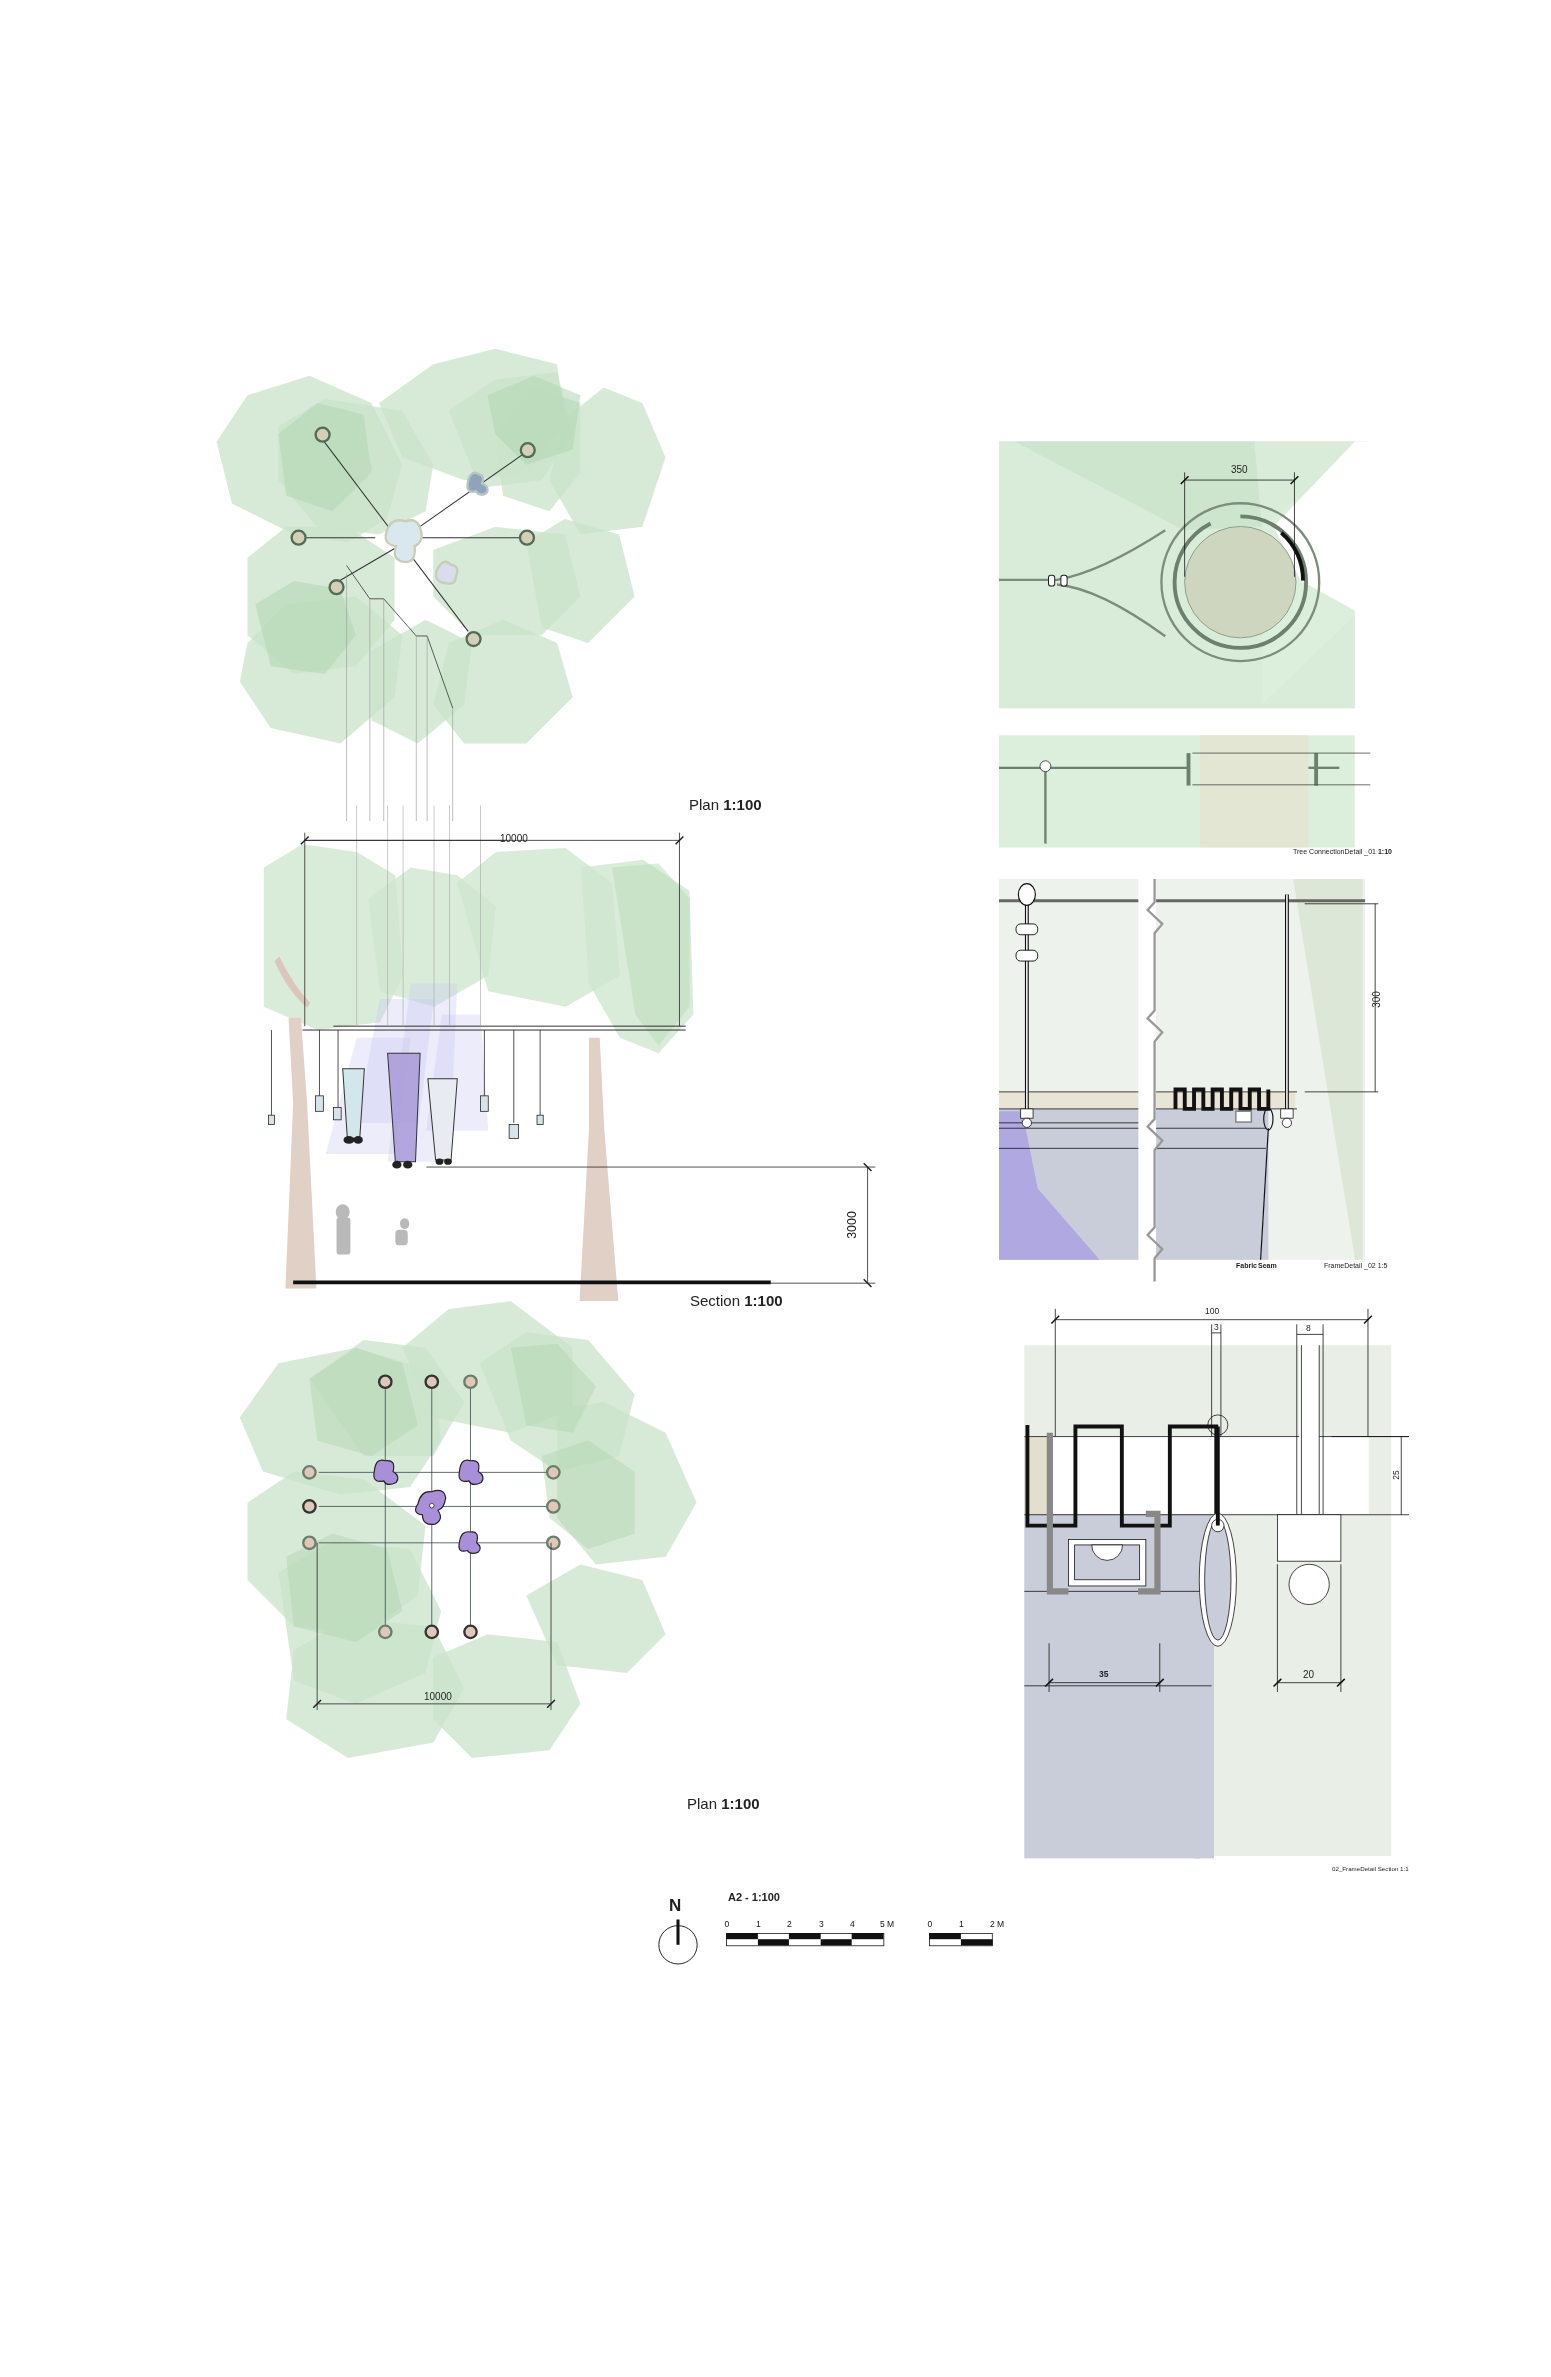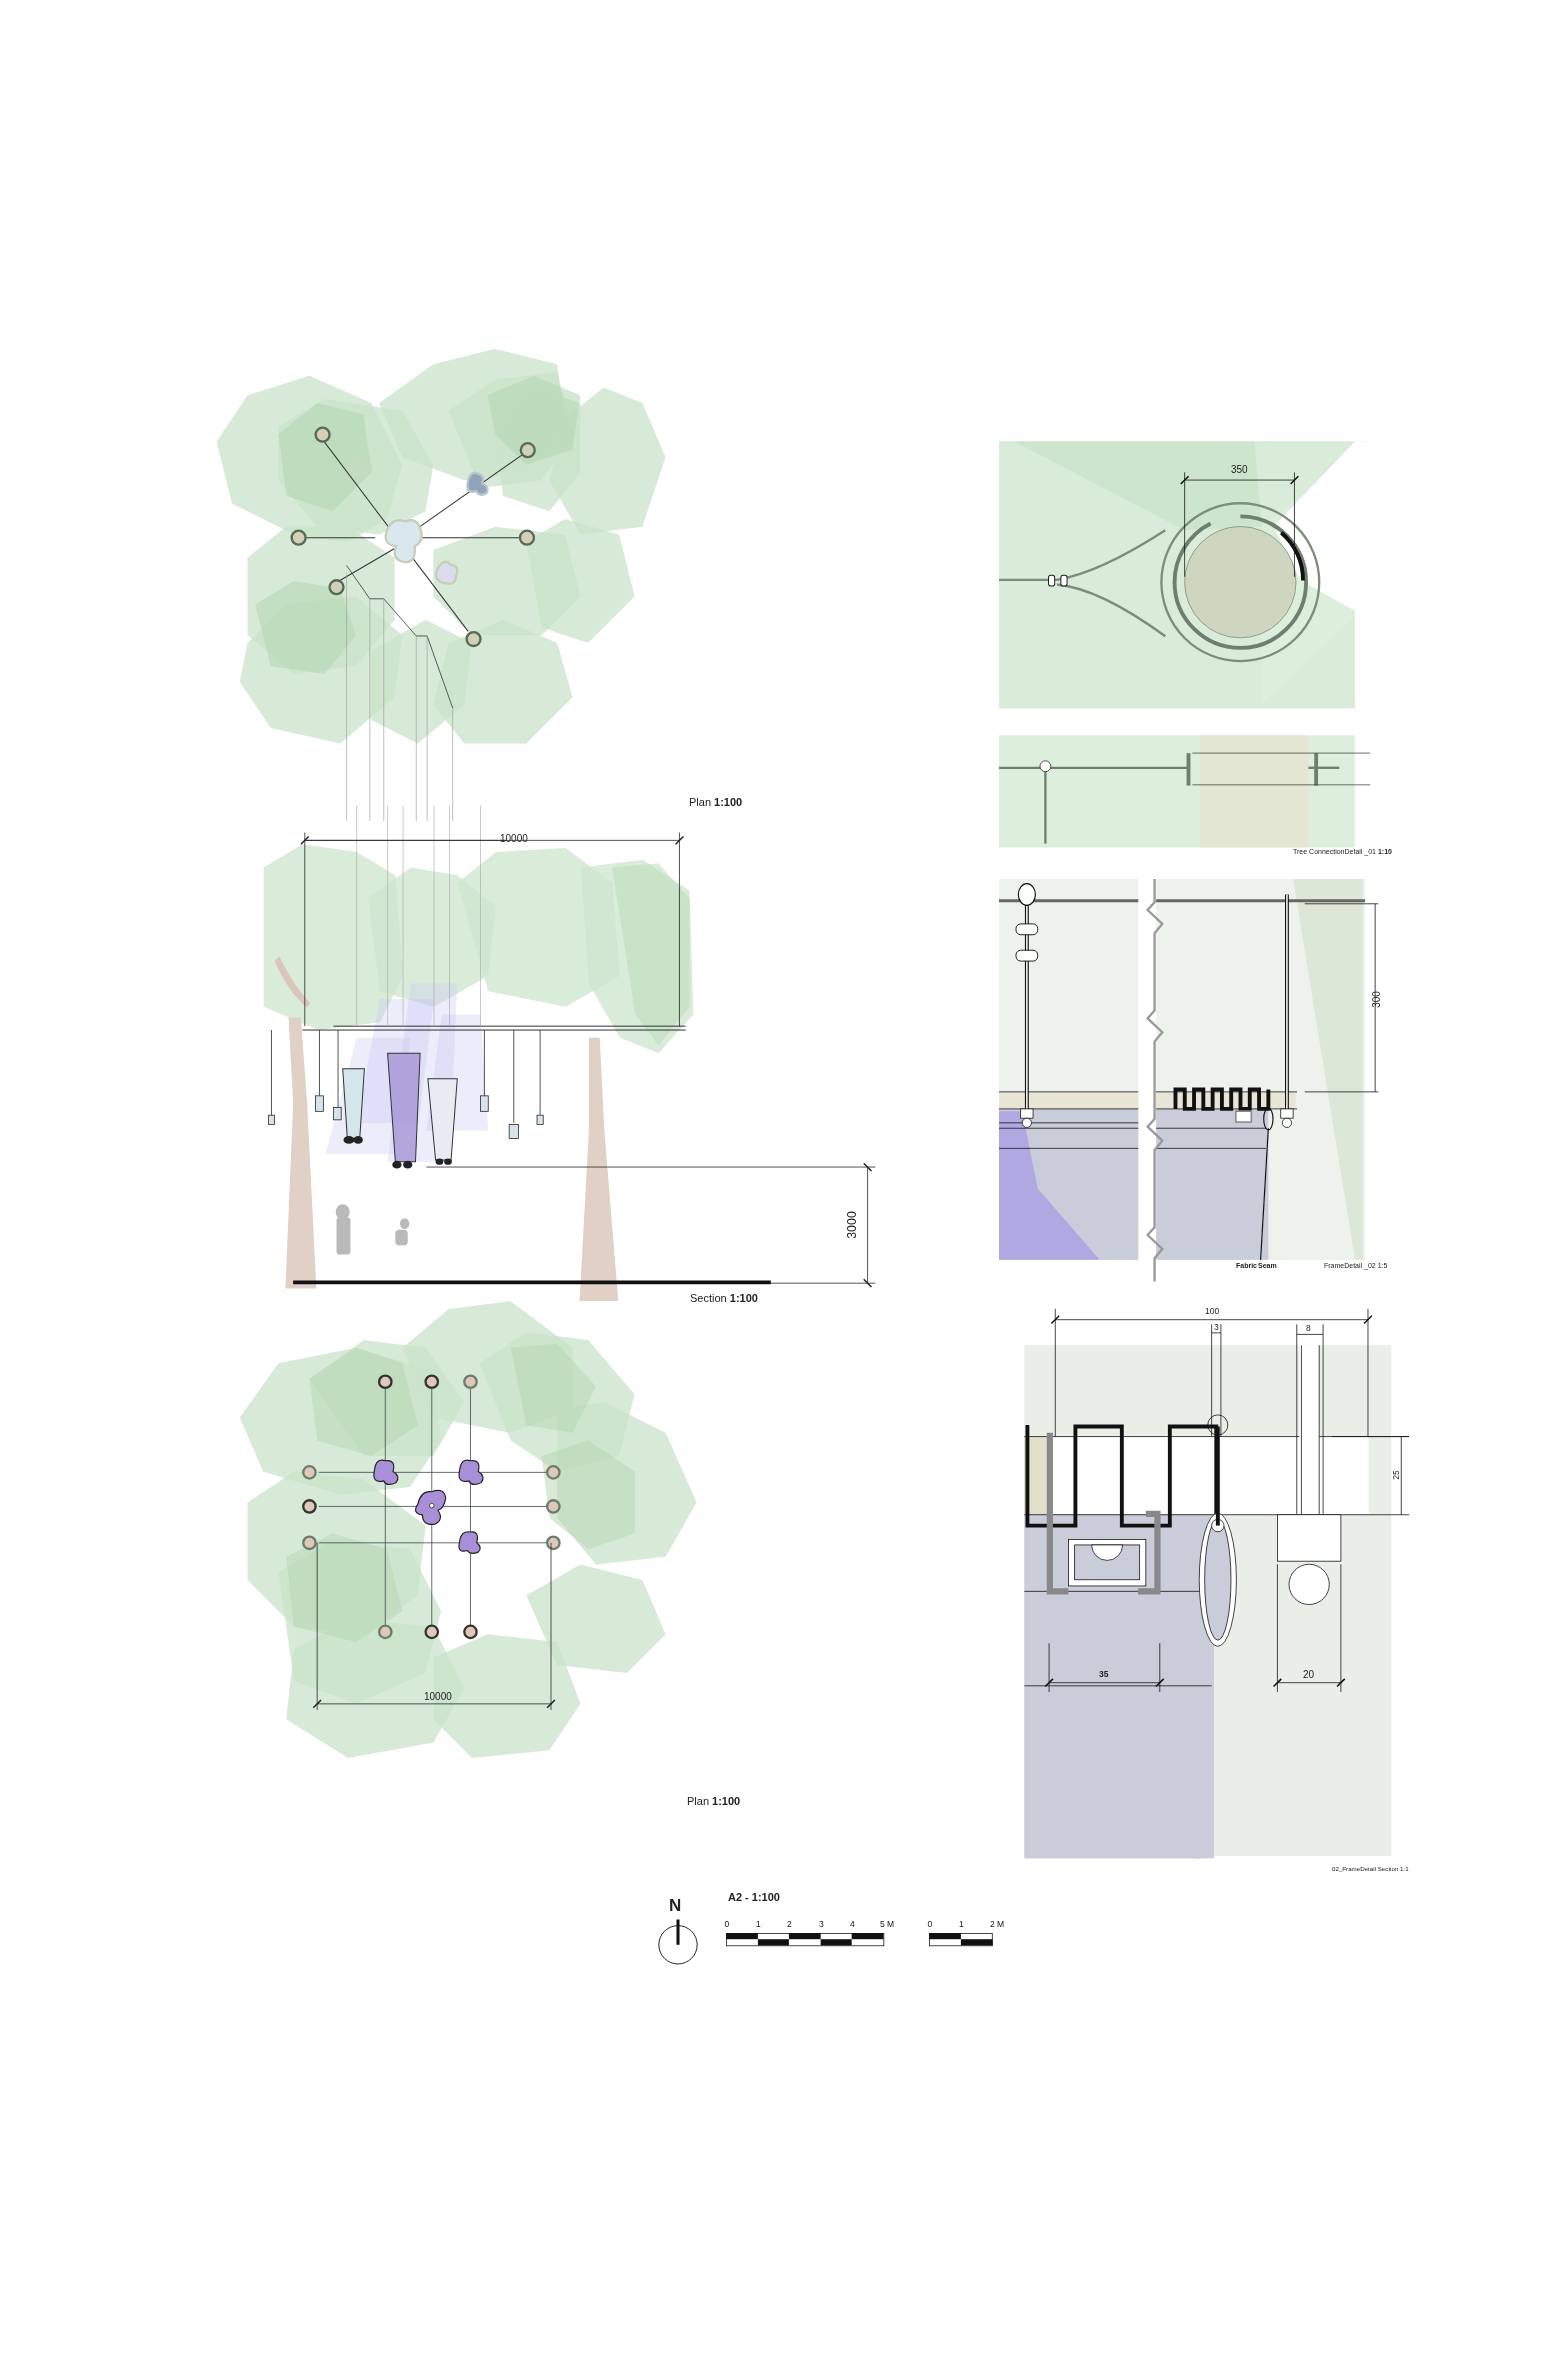--- a/index.html
+++ b/index.html
@@ -1,19 +1,19 @@
 <!DOCTYPE html>
 <html style="font-size:12.4px"><head>
 <meta charset="utf-8">
 <style>
   html,body{margin:0;padding:0;background:#ffffff;}
   body{width:1552px;height:2377px;position:relative;overflow:hidden;font-family:"Liberation Sans",sans-serif;color:#111;}
   .abs{position:absolute;}
   svg{position:absolute;overflow:visible;}
-  .lbl{position:absolute;font-size:11px;white-space:nowrap;color:#222;}
+  .lbl{position:absolute;font-size:15px;white-space:nowrap;color:#222;}
   .lbl b{font-weight:bold;}
   .dim{font-size:10px;}
   .panel{position:absolute;}
 </style>
 </head>
 <body>
 
 <div class="panel" style="left:201px;top:341px;width:573px;height:480px;">
   <svg width="573" height="480" viewBox="0 0 740 620">
     <g fill="#c9e3c9" fill-opacity="0.75">

